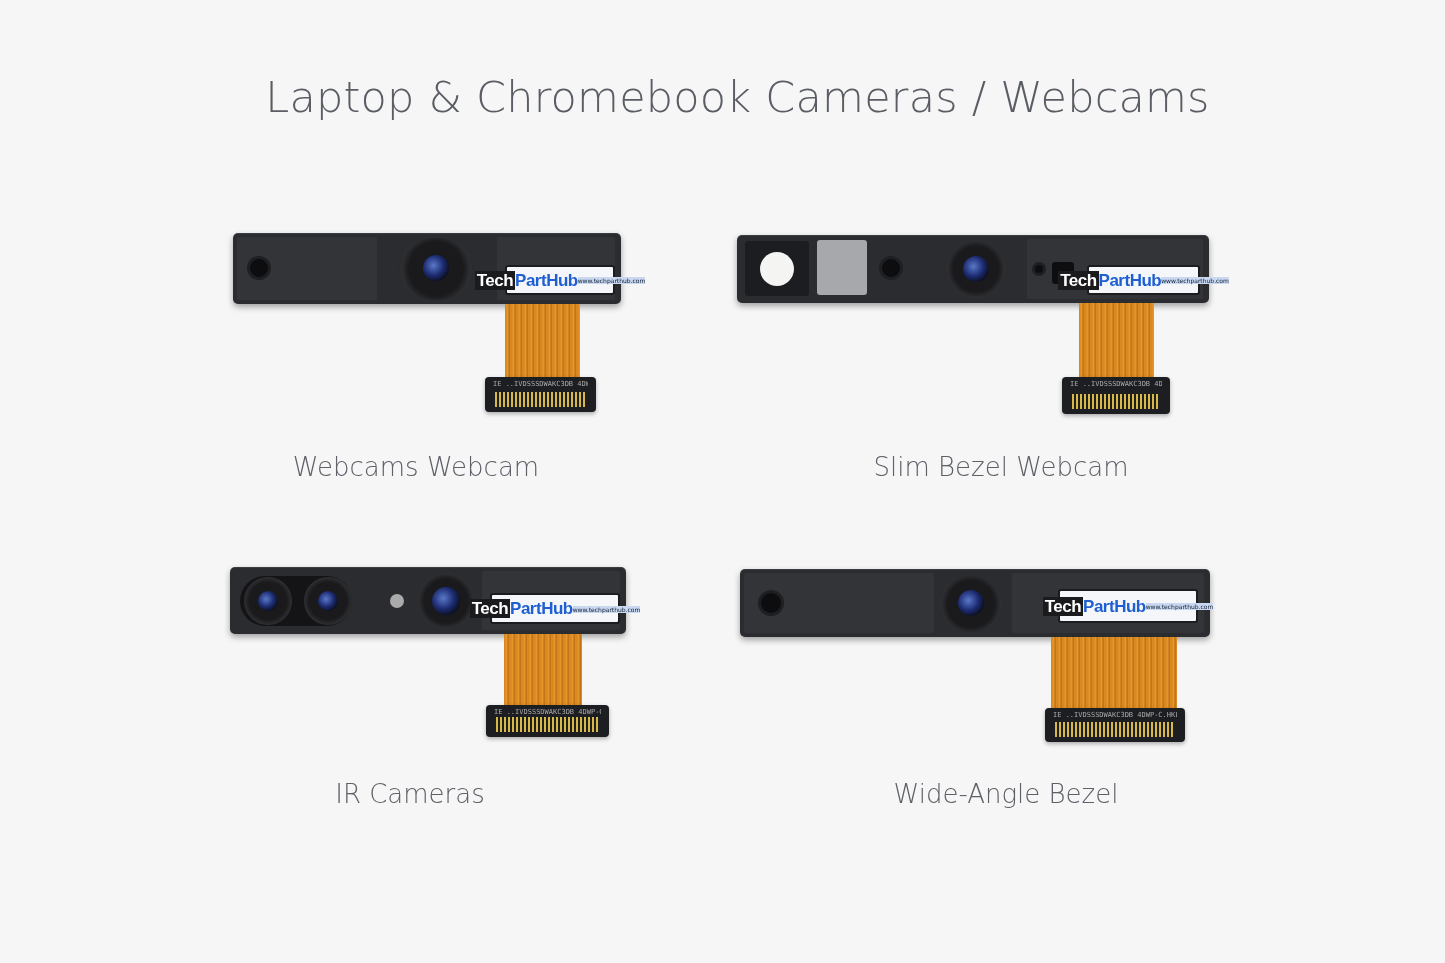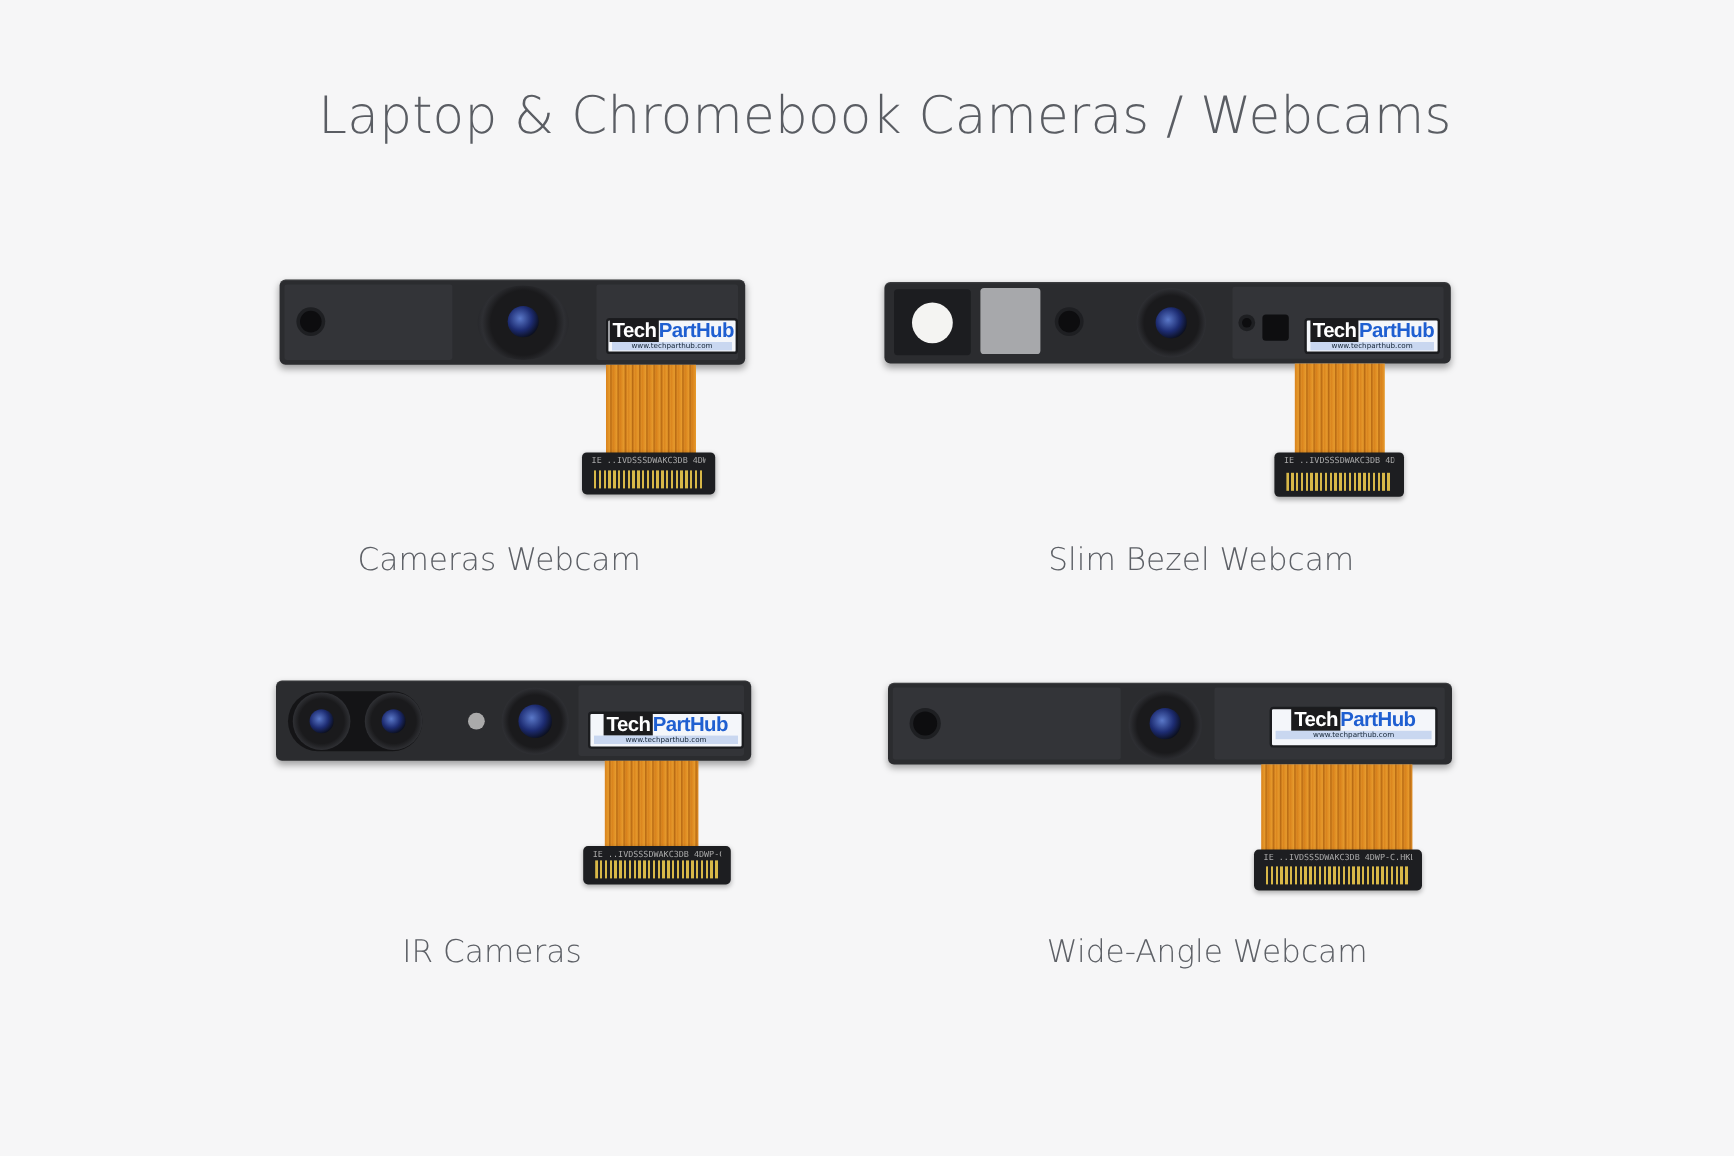--- a/index.html
+++ b/index.html
@@ -8,21 +8,21 @@
   .title{position:absolute;left:0;width:1475px;top:72px;text-align:center;font-size:43px;
     font-weight:200;color:#5a5d63;letter-spacing:0.2px;}
   .label{position:absolute;font-size:26px;font-weight:200;color:#5d6066;white-space:nowrap;transform:translateX(-50%);}
   .bar{position:absolute;background:#2b2c2f;border-radius:5px;
     box-shadow:0 3px 6px rgba(0,0,0,0.35), inset 0 1px 0 rgba(255,255,255,0.08);}
   .panel{position:absolute;top:4px;bottom:4px;background:#333438;border-radius:2px;}
   .lensmount{position:absolute;border-radius:50%;background:radial-gradient(circle at 50% 50%,#1a1a1c 0%,#1a1a1c 55%,#2e2f33 70%,#161618 100%);}
   .lens{position:absolute;border-radius:50%;background:radial-gradient(circle at 40% 40%,#5a78c8 0%,#1d2c72 45%,#0b0f1e 75%);}
   .hole{position:absolute;border-radius:50%;background:#0d0d0f;box-shadow:0 0 0 3px #1e1f22;}
   .brand{position:absolute;background:#f4f6fa;border-radius:3px;border:2px solid #1b1c1f;
-    display:flex;flex-direction:column;align-items:center;padding:0 3px;}
+    display:flex;align-items:center;justify-content:center;padding:0 3px;}
   .brand .name{font-family:"Liberation Sans",sans-serif;font-weight:bold;font-size:17px;letter-spacing:-0.5px;line-height:17px;}
   .brand .t1{color:#fff;background:#1b1b1d;padding:0 2px;}
   .brand .t2{color:#1f5fd1;}
   .brand .url{font-size:6px;color:#123;background:#c9d7f0;width:100%;text-align:center;line-height:7px;margin-top:1px;}
   .flex{position:absolute;background:repeating-linear-gradient(90deg,#d9821c 0px,#e69a2c 3px,#b86a14 4px,#e59428 6px);}
   .conn{position:absolute;background:#1d1e21;border-radius:4px;box-shadow:0 2px 4px rgba(0,0,0,0.3);}
   .conn .txt{position:absolute;left:8px;right:8px;top:3px;font-size:7px;color:#aaa;white-space:nowrap;overflow:hidden;font-family:"DejaVu Sans Mono",monospace;}
   .pins{position:absolute;left:10px;right:10px;bottom:5px;height:15px;
     background:repeating-linear-gradient(90deg,#d8b848 0px,#d8b848 2px,#1d1e21 2px,#1d1e21 4px);}
   .sq{position:absolute;border-radius:3px;}
@@ -42,21 +42,21 @@
     <div class="brand" style="left:272px;top:32px;width:100px;height:26px;">
       <div class="name"><span class="t1">Tech</span><span class="t2">PartHub</span></div>
       <div class="url">www.techparthub.com</div>
     </div>
   </div>
   <div class="flex" style="left:505px;top:304px;width:75px;height:76px;"></div>
   <div class="conn" style="left:485px;top:377px;width:111px;height:35px;">
     <div class="txt">IE ..IVDSSSDWAKC3DB 4DWP-C.HKLB</div>
     <div class="pins"></div>
   </div>
-  <div class="label" style="left:416px;top:452px;">Cameras Webcam</div>
+  <div class="label" style="left:416px;top:452px;">Webcams Webcam</div>
 </div>
 
 <div>
   <div class="bar" style="left:737px;top:235px;width:472px;height:68px;">
     <div class="sq" style="left:8px;top:6px;width:64px;height:55px;background:#1c1d20;"></div>
     <div class="sq" style="left:23px;top:17px;width:34px;height:34px;border-radius:50%;background:#f4f4f2;"></div>
     <div class="sq" style="left:80px;top:5px;width:50px;height:55px;background:#a7a8ab;"></div>
     <div class="hole" style="left:145px;top:24px;width:18px;height:18px;"></div>
     <div class="lensmount" style="left:210px;top:5px;width:58px;height:58px;"></div>
     <div class="lens" style="left:226px;top:21px;width:26px;height:26px;"></div>
@@ -110,14 +110,14 @@
     <div class="brand" style="left:318px;top:20px;width:130px;height:30px;">
       <div class="name"><span class="t1">Tech</span><span class="t2">PartHub</span></div>
       <div class="url">www.techparthub.com</div>
     </div>
   </div>
   <div class="flex" style="left:1051px;top:637px;width:126px;height:73px;"></div>
   <div class="conn" style="left:1045px;top:708px;width:140px;height:34px;">
     <div class="txt">IE ..IVDSSSDWAKC3DB 4DWP-C.HKLB</div>
     <div class="pins"></div>
   </div>
-  <div class="label" style="left:1006px;top:779px;">Wide-Angle Webcam</div>
+  <div class="label" style="left:1006px;top:779px;">Wide-Angle Bezel</div>
 </div>
 
 </body></html>

